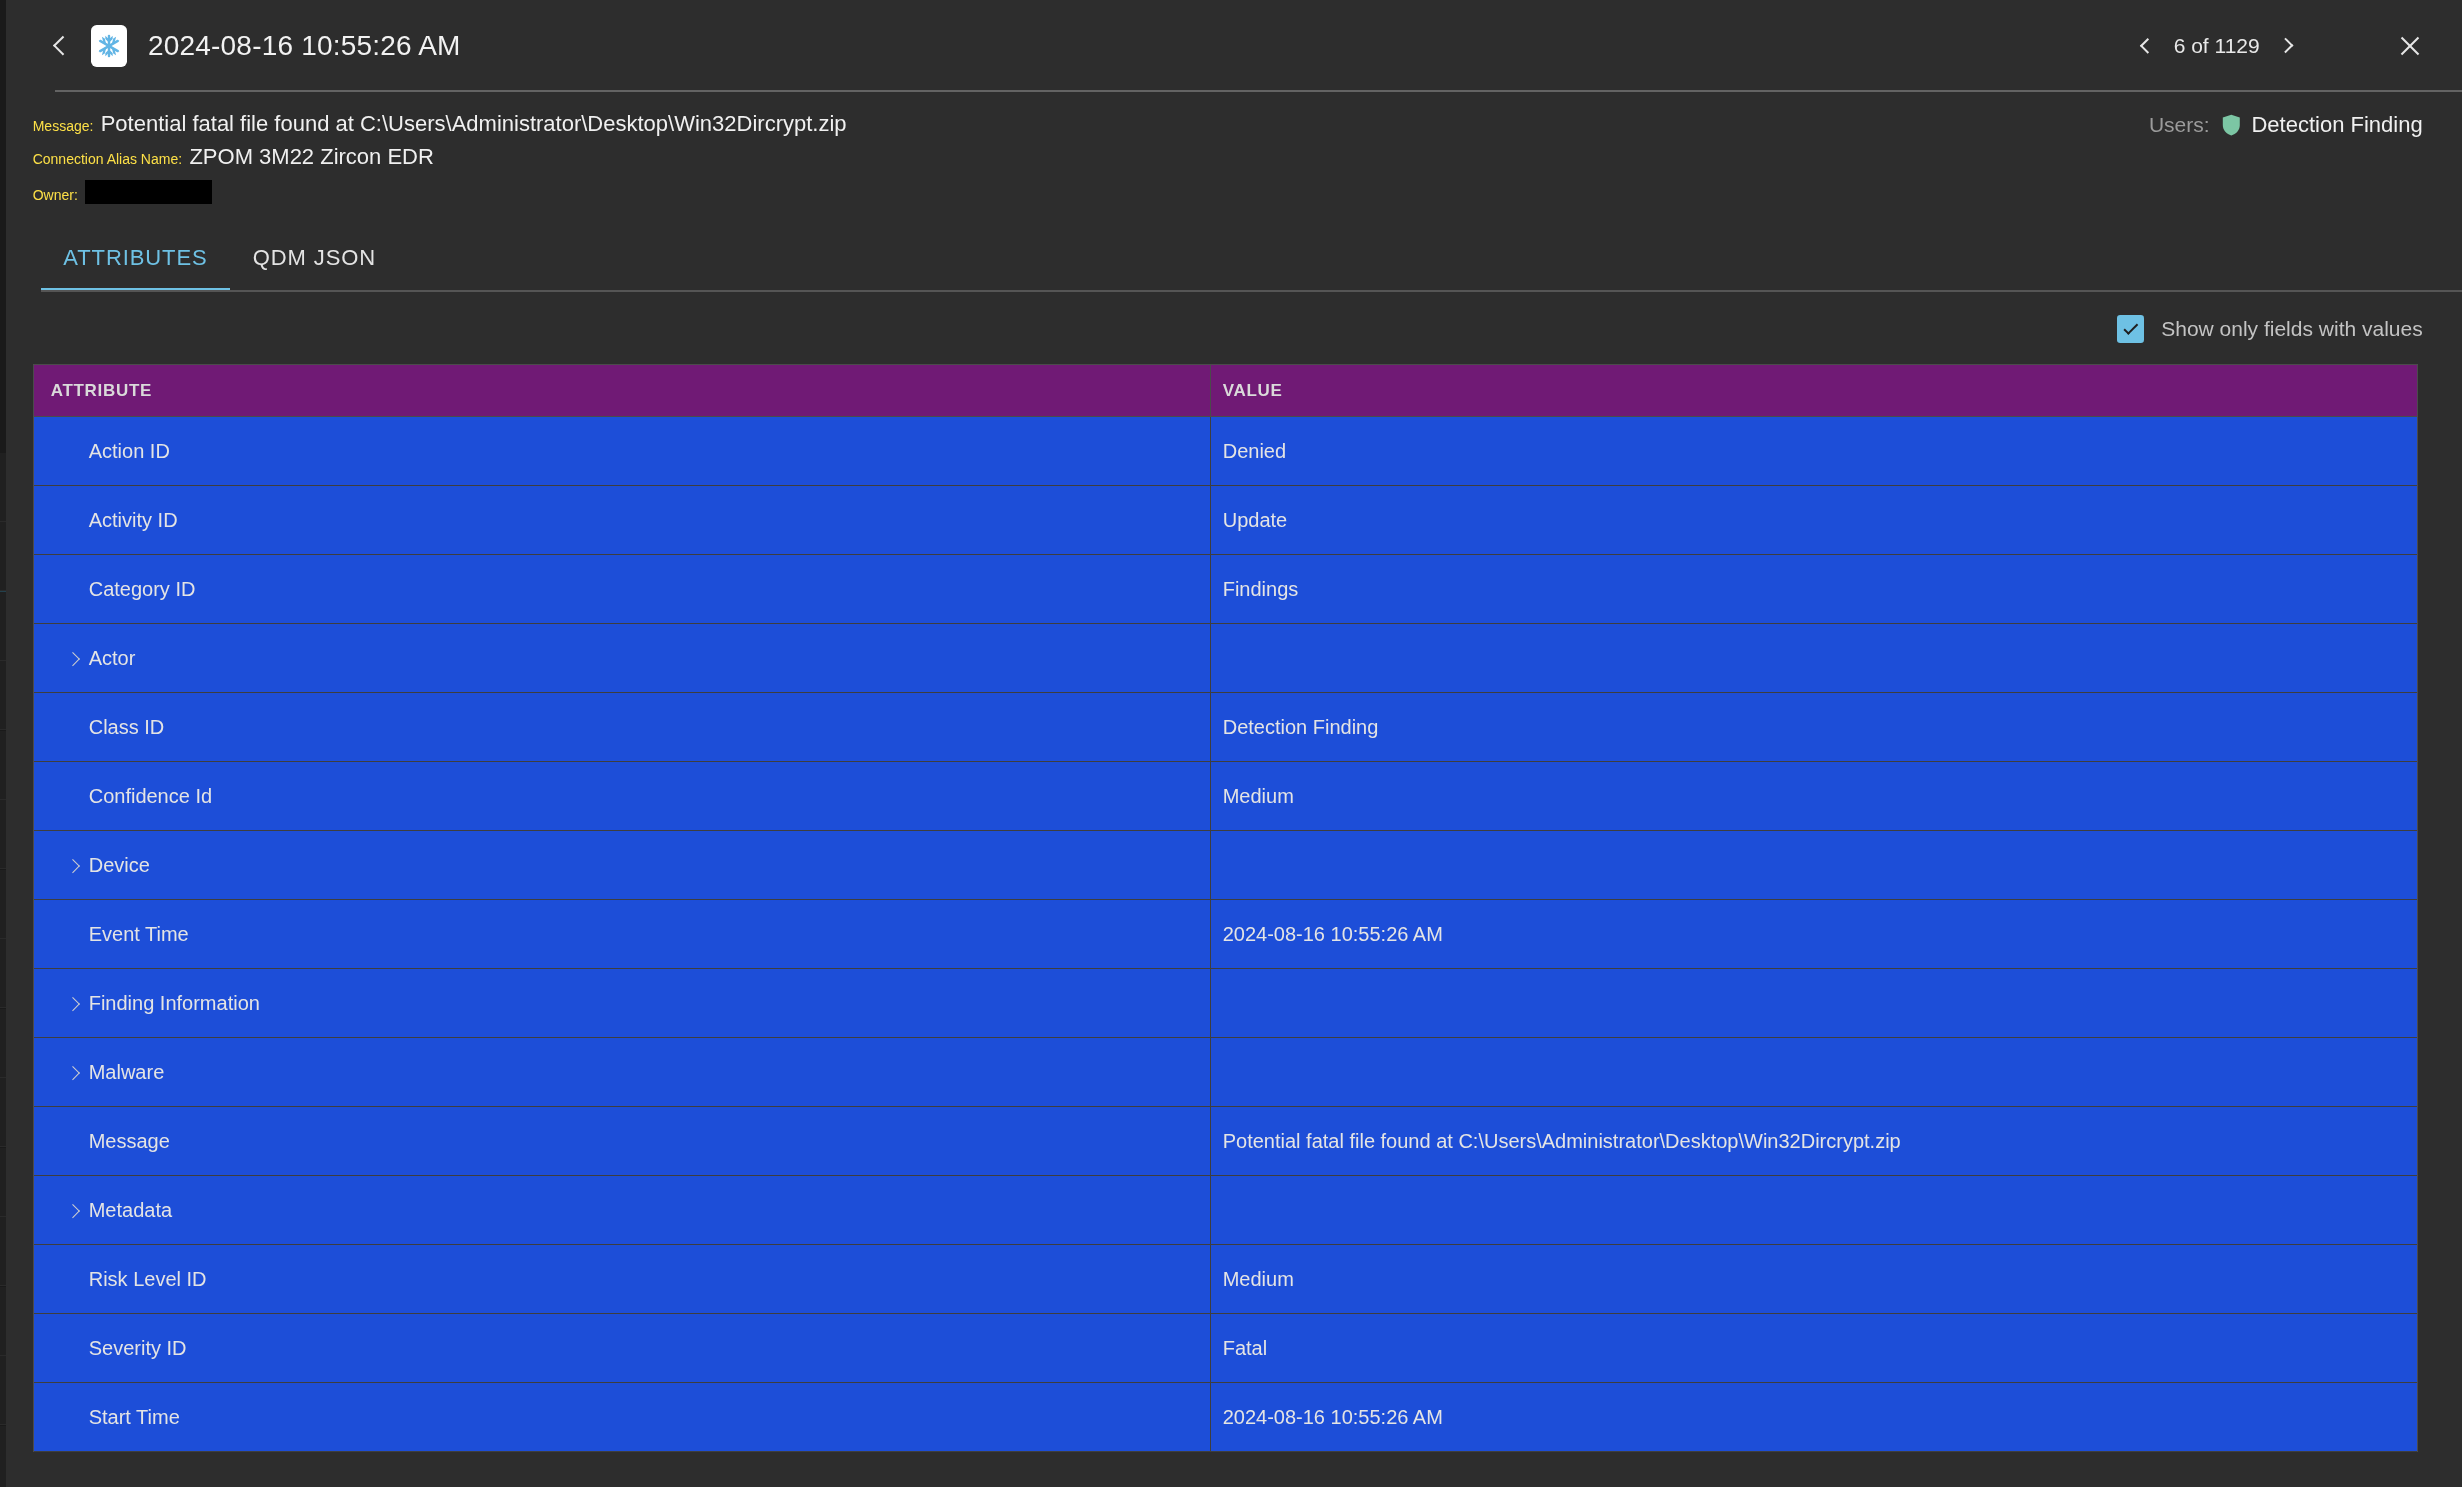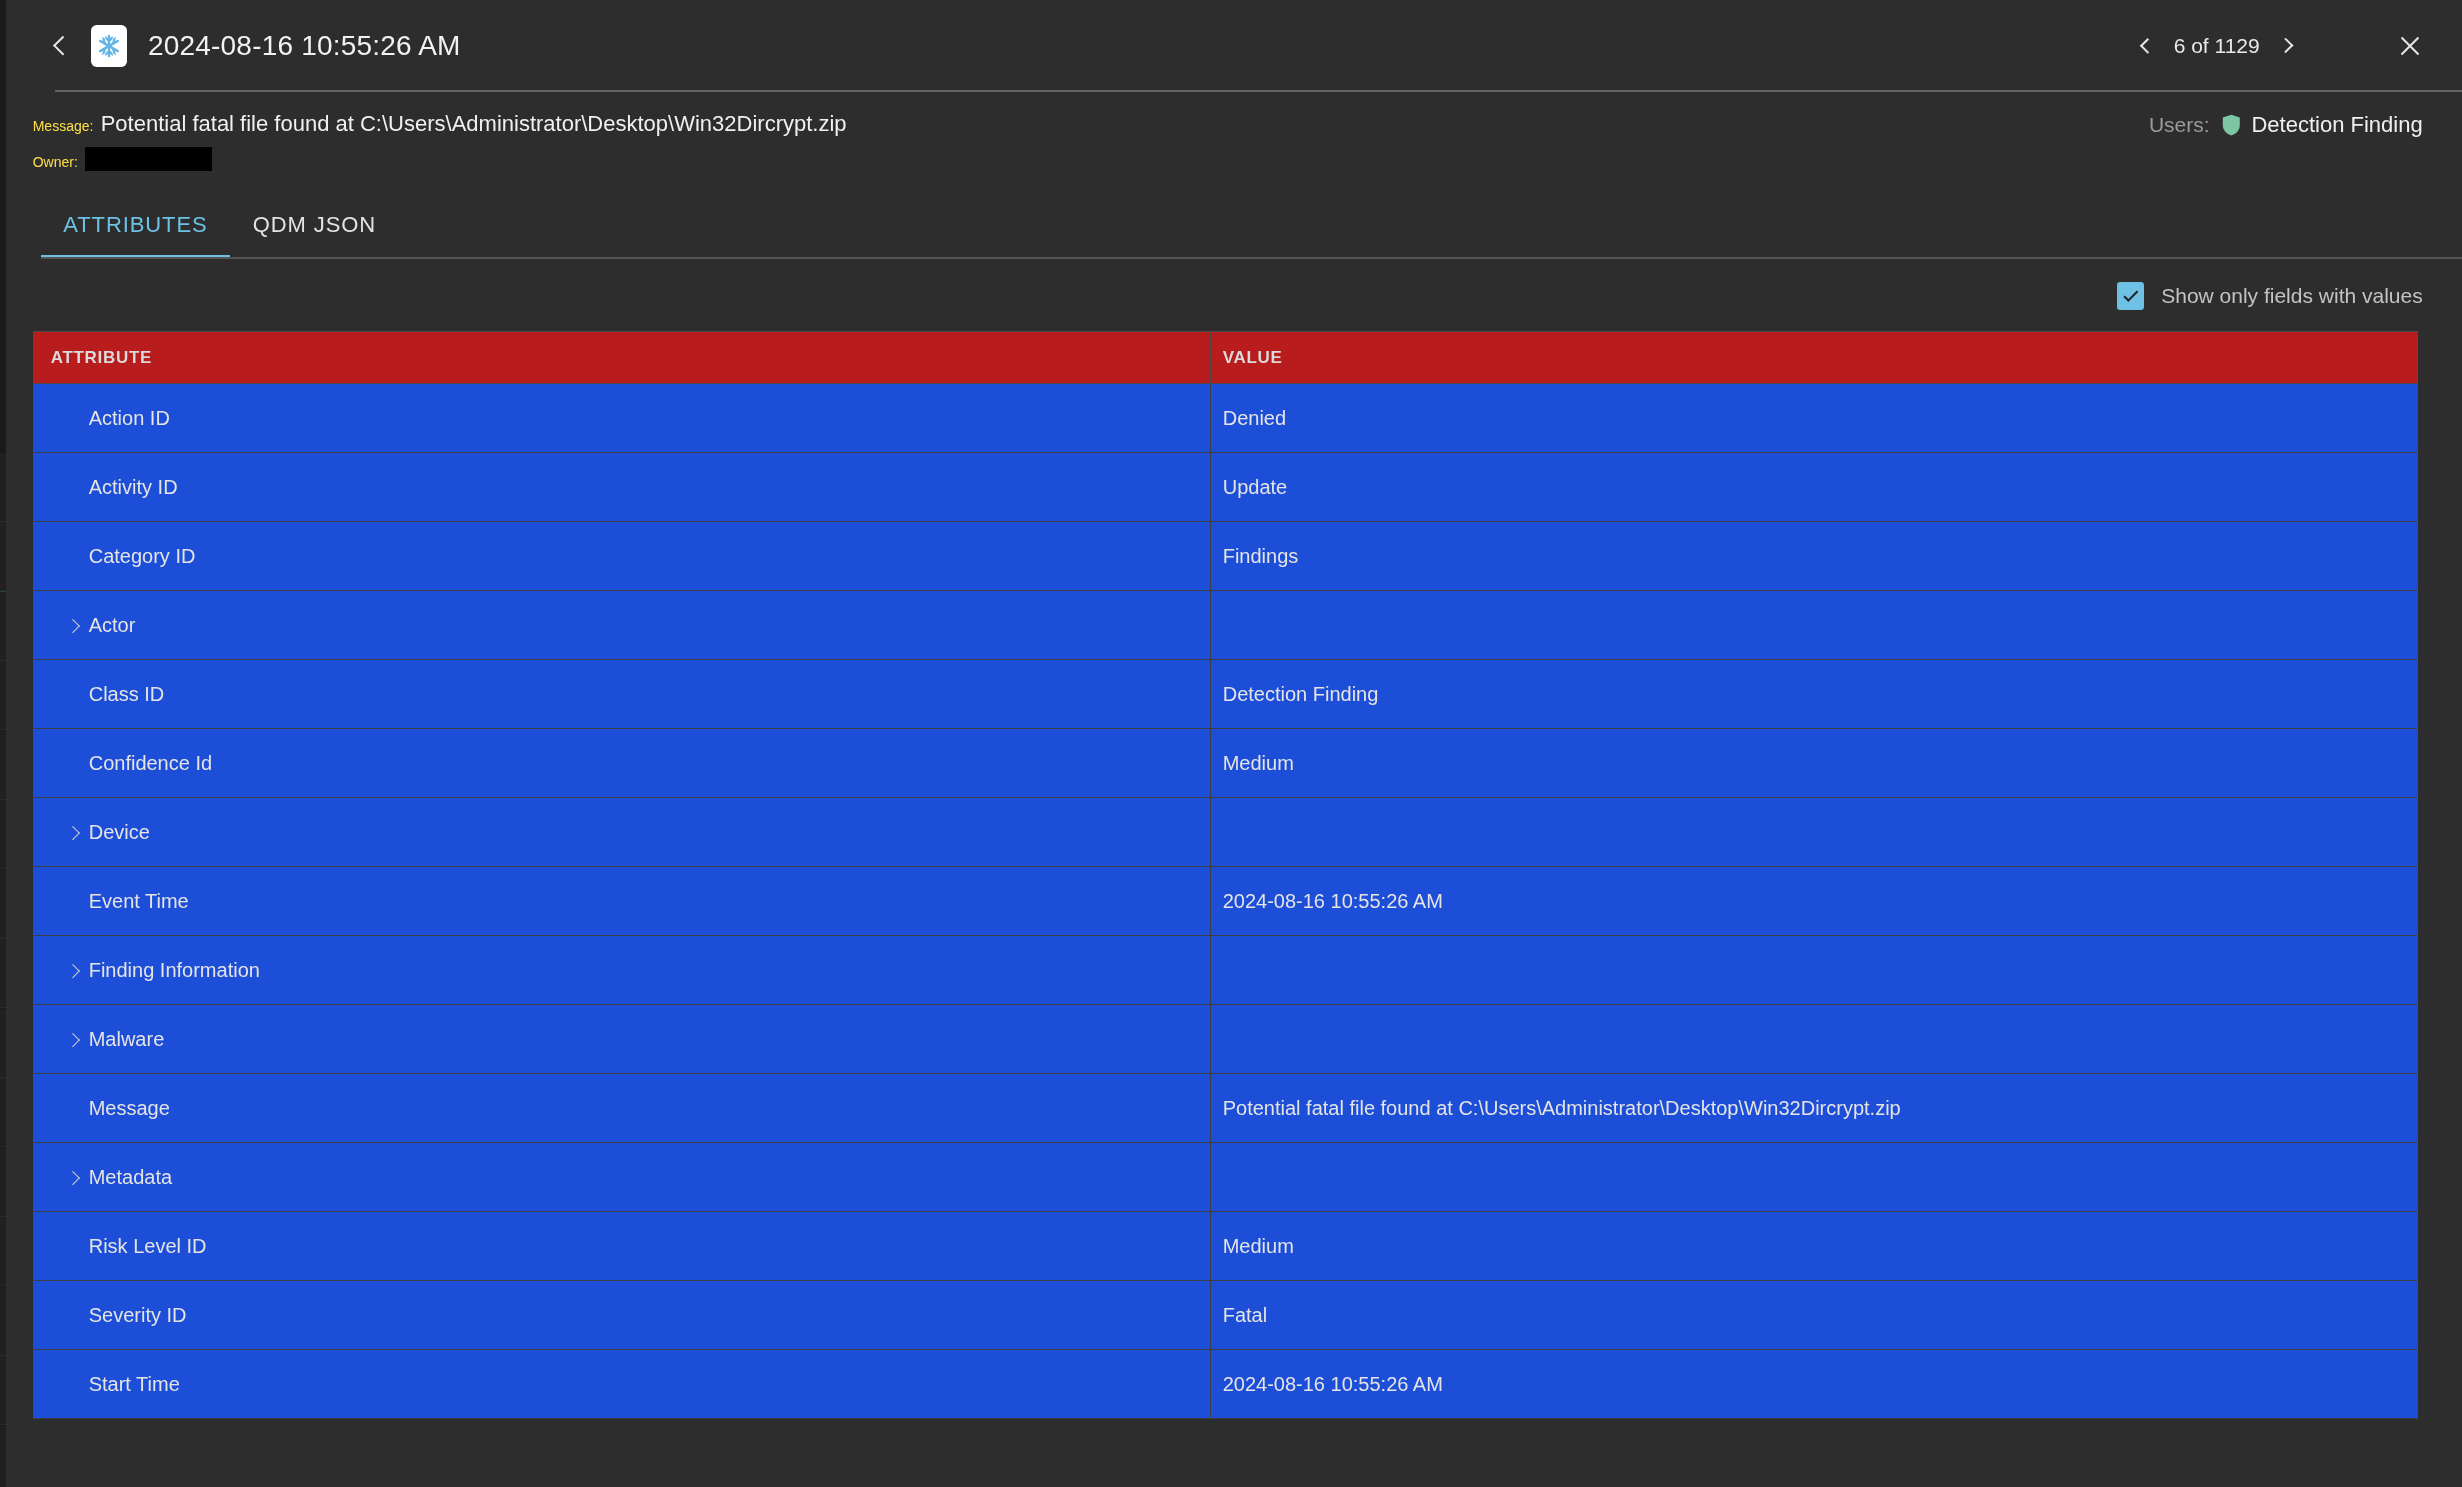--- a/index.html
+++ b/index.html
@@ -242,21 +242,21 @@
   .table-wrap {
     margin: 0 45px 0 27px;
     border: 0.8px solid #4b4b4b;
     border-bottom: none;
   }
   .trow {
     display: flex;
     border-bottom: 0.8px solid #3e3e3e;
   }
   .trow.head {
-    background: #b91c1c;
+    background: #701a75;
     border-bottom: 0.8px solid #4b4b4b;
   }
   .trow.body { background: #1d4ed8; }
 
   .cell-attr {
     width: 1177px;
     flex: 0 0 1177px;
     border-right: 0.8px solid #3e3e3e;
     display: flex;
     align-items: center;
@@ -375,20 +375,24 @@
 
     <div class="titlebar-divider"></div>
   </div>
 
   <div class="summary">
     <div class="sum-line">
       <span class="sum-key">Message:</span>
       <span class="sum-val">Potential fatal file found at C:\Users\Administrator\Desktop\Win32Dircrypt.zip</span>
     </div>
     <div class="sum-line">
+      <span class="sum-key">Connection Alias Name:</span>
+      <span class="sum-val">ZPOM 3M22 Zircon EDR</span>
+    </div>
+    <div class="sum-line">
       <span class="sum-key">Owner:</span>
       <span class="redacted"></span>
     </div>
 
     <div class="type-block">
       <span class="type-key">Users:</span>
       <span class="shield">
         <svg width="18.6" height="22" viewBox="0 0 23 27" aria-hidden="true">
           <path d="M11.5 0.8 L22 4.2 V13.5 C22 20 17.3 24.8 11.5 26.4 C5.7 24.8 1 20 1 13.5 V4.2 Z" fill="#7cc6a4"></path>
         </svg>

